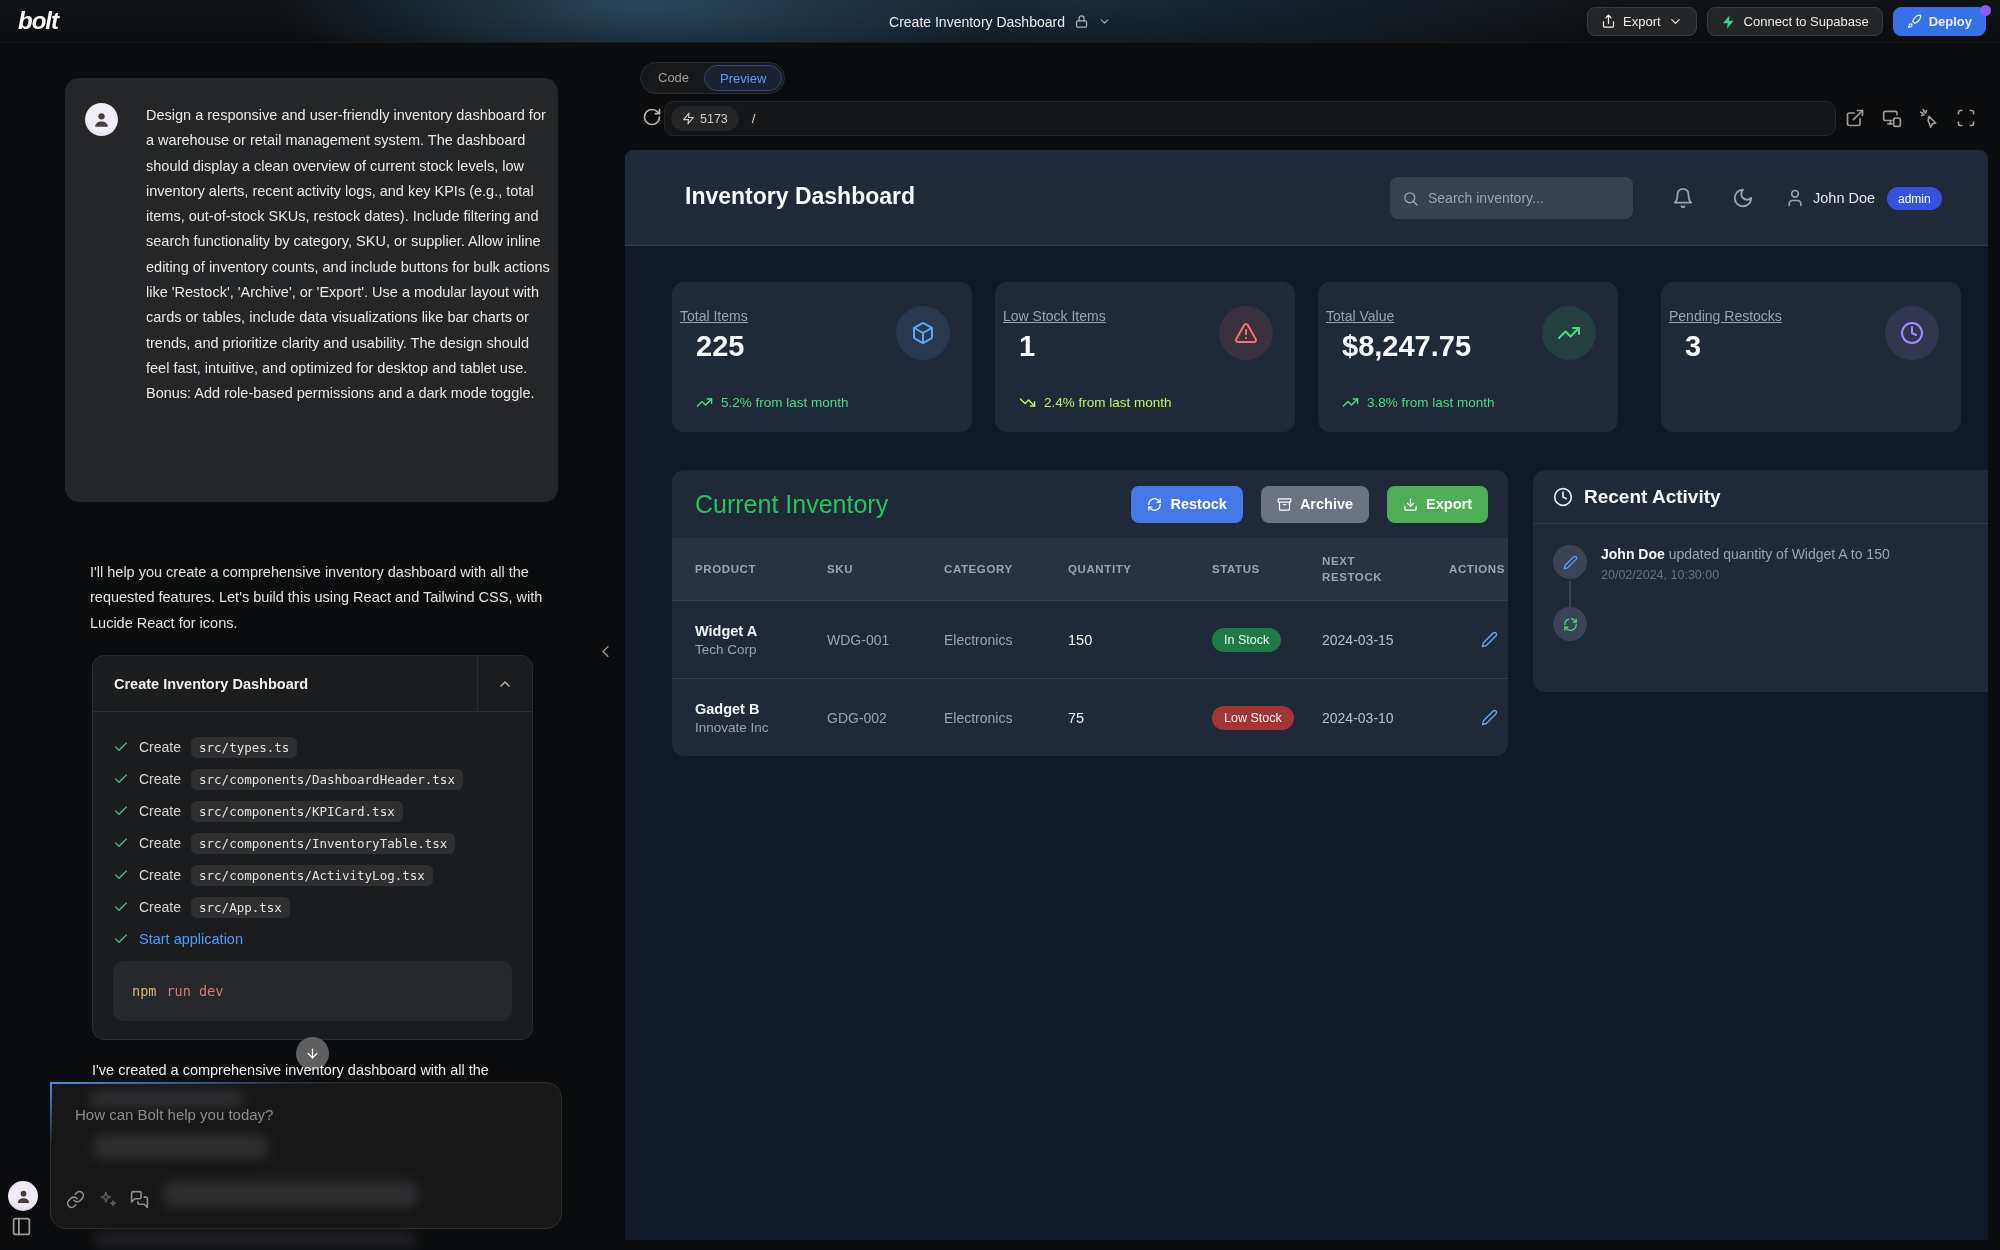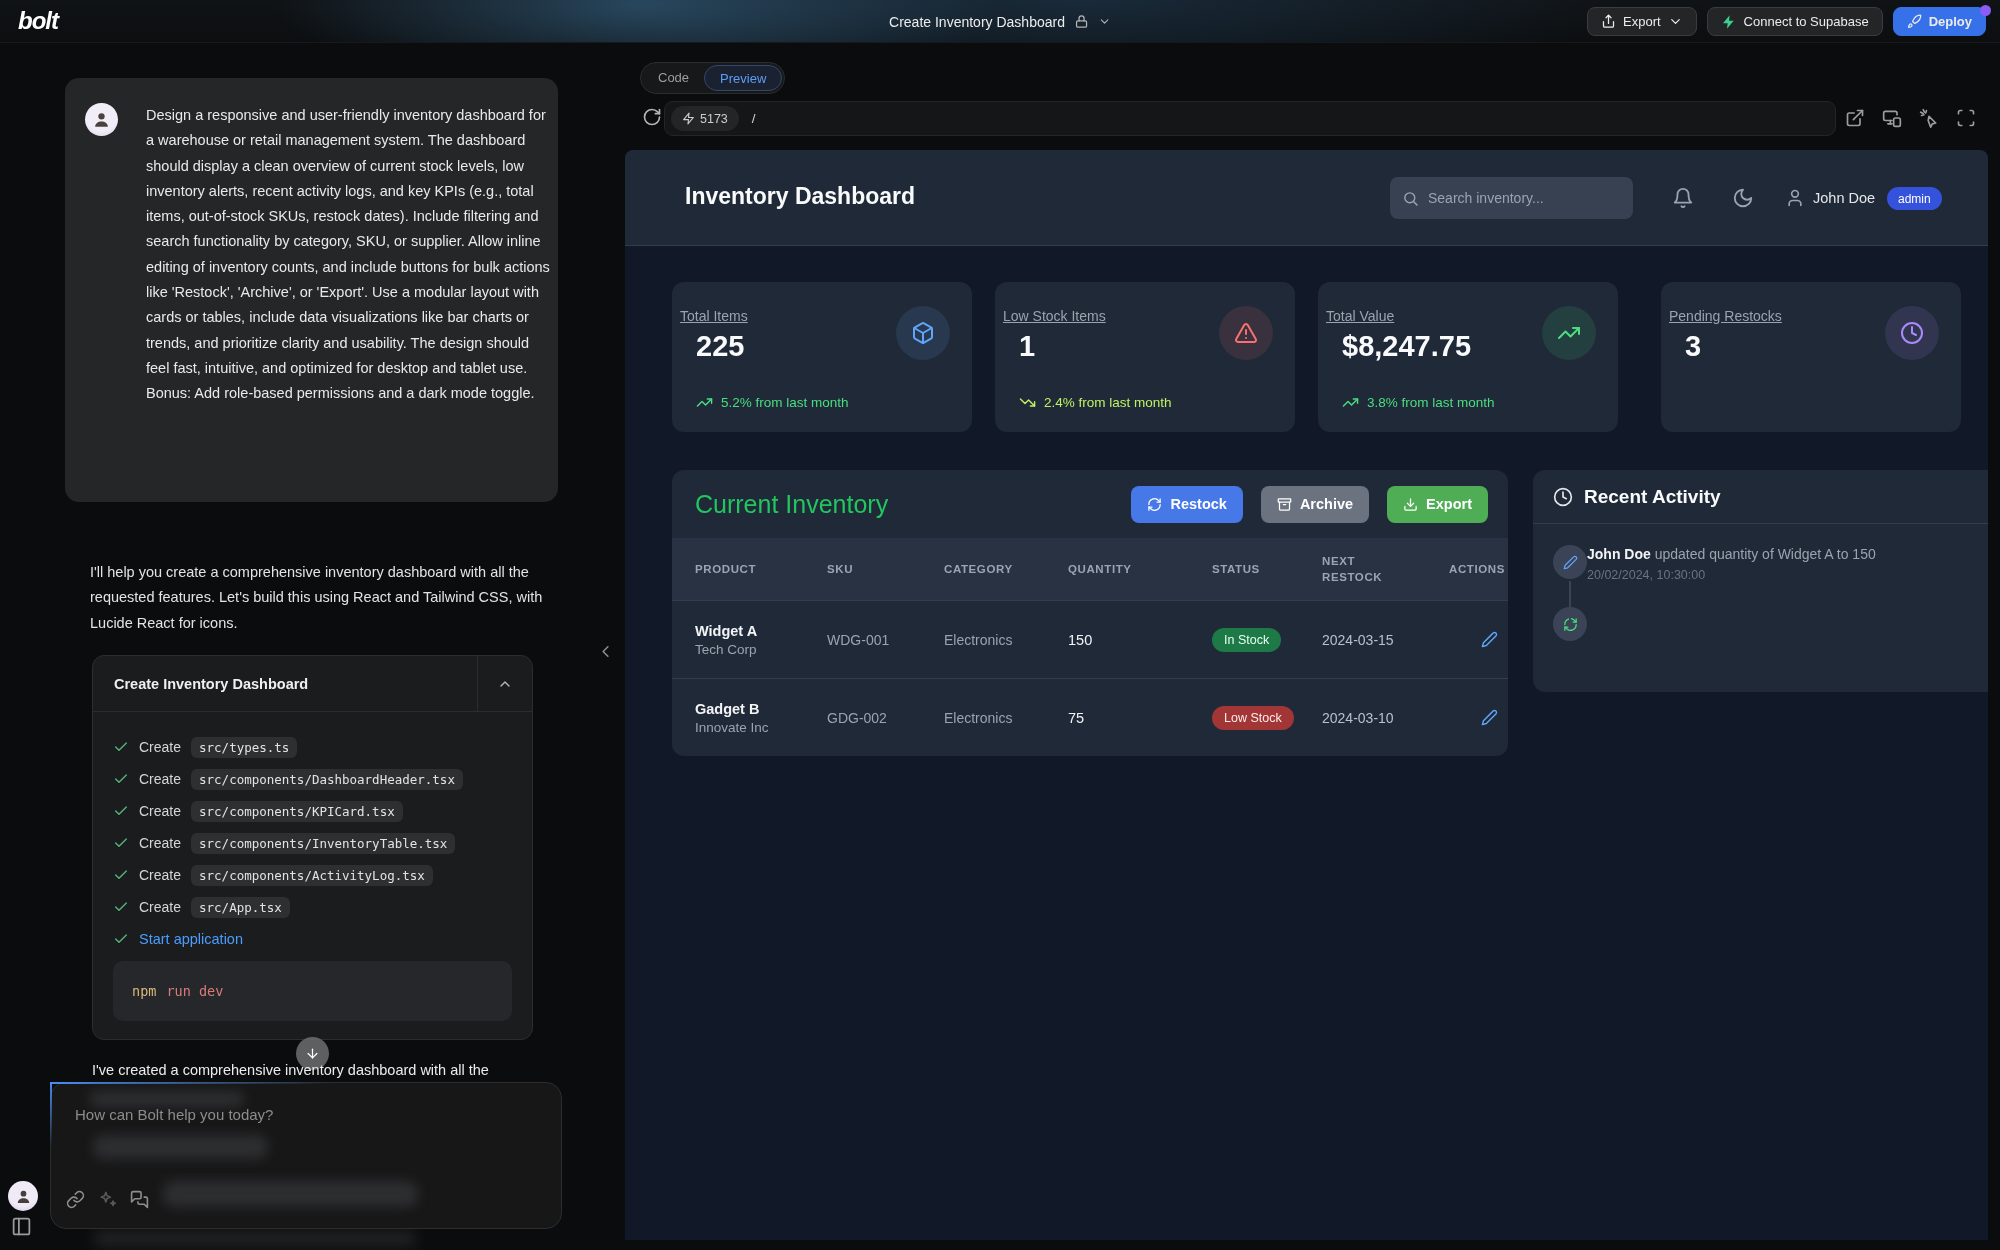--- a/index.html
+++ b/index.html
@@ -155,21 +155,21 @@
   .td-actions .ic { width:17px; height:17px; }
 
   .act-card { position:absolute; left:908px; top:320px; width:468px; height:222px; background:#1f2937;
     border-radius:12px; }
   .act-head { height:54px; display:flex; align-items:center; gap:11px; padding:0 20px;
     border-bottom:1px solid #323d4e; color:#e5e7eb; }
   .act-head .ic { width:20px; height:20px; }
   .act-title { font-size:19px; font-weight:700; color:#f9fafb; }
   .act-body { position:relative; padding:21px 20px 0; }
   .act-line { position:absolute; left:36px; top:57px; width:2px; height:42px; background:#3b4456; }
-  .act-item { display:flex; margin-bottom:25px; }
+  .act-item { display:flex; gap:14px; margin-bottom:25px; }
   .act-ic { width:34px; height:34px; border-radius:50%; background:#3b4456; flex:0 0 auto;
     display:flex; align-items:center; justify-content:center; }
   .act-ic .ic { width:15px; height:15px; }
   .act-text { font-size:14px; color:#9ca3af; line-height:1.3; }
   .act-text b { color:#f3f4f6; font-weight:700; }
   .act-time { margin-top:5px; font-size:12.5px; color:#6b7280; }
 </style>
 </head>
 <body>
 

